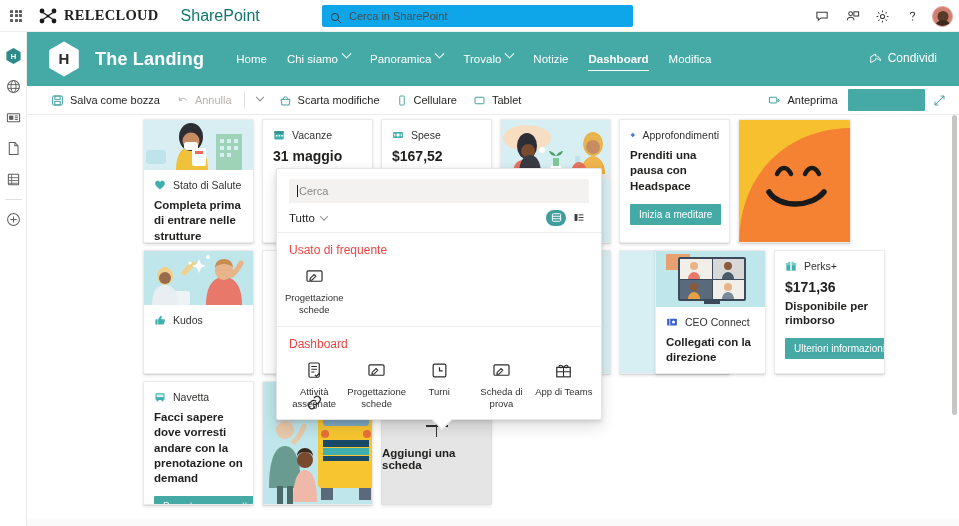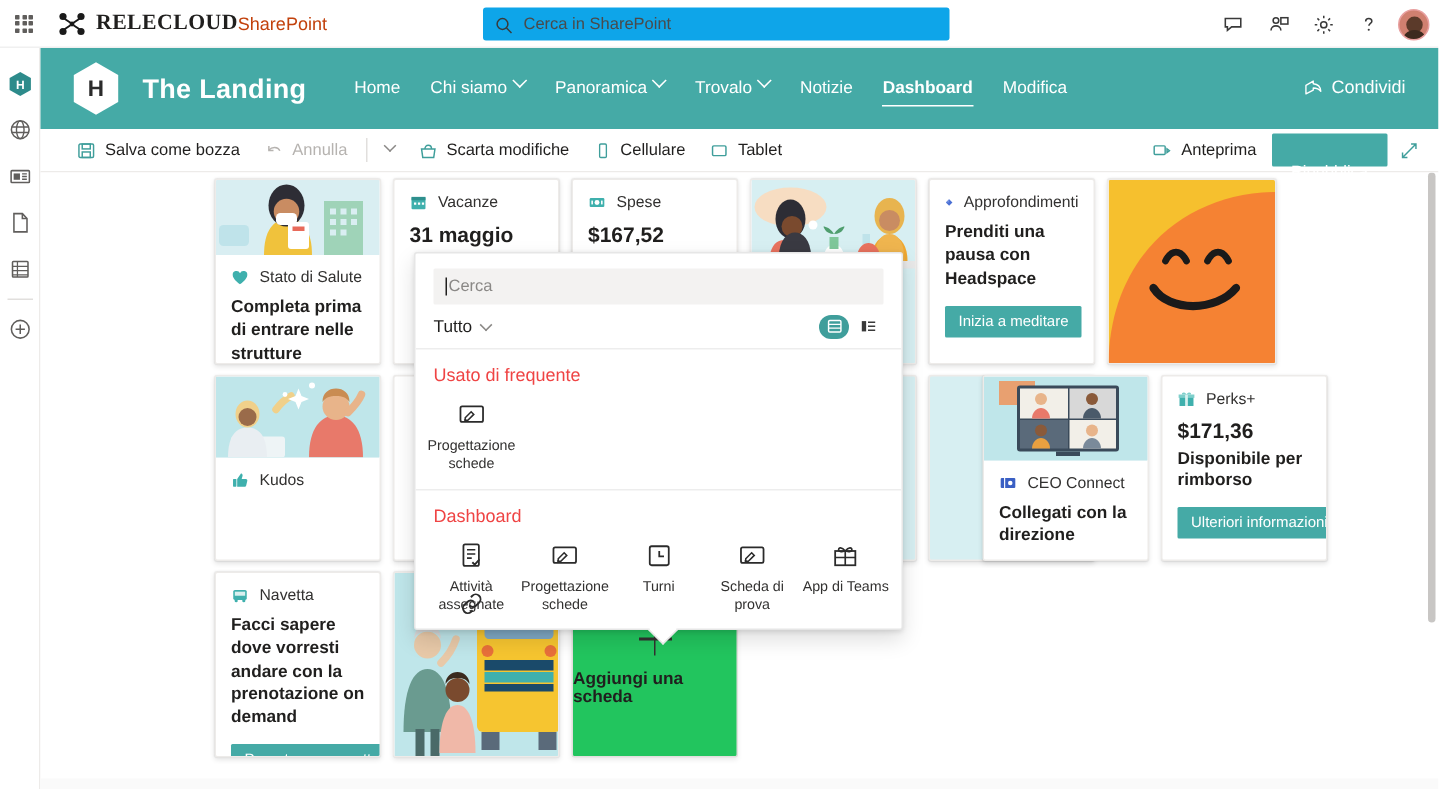--- a/index.html
+++ b/index.html
@@ -18,21 +18,21 @@
     background:#ffffff; display:flex; align-items:center;
     border-bottom:1px solid #f0f0f0;
   }
   .waffle { width:32px; height:32px; display:flex; align-items:center; justify-content:center; cursor:pointer; }
   .waffle-grid { width:12px; height:12px; display:grid; grid-template-columns:repeat(3,1fr); grid-template-rows:repeat(3,1fr); gap:1.5px; }
   .waffle-grid i { background:#605e5c; border-radius:0.5px; display:block; }
   .brand-logo { display:flex; align-items:center; margin-left:6px; gap:6px; }
   .brand-mark { width:20px; height:18px; position:relative; }
   .brand-mark svg { display:block; }
   .brand-name { font-size:14.5px; font-weight:bold; letter-spacing:.3px; color:#201f1e; font-family:"Liberation Serif", serif; }
-  .suite-app { font-size:12px; color:#c2410c; }
+  .suite-app { font-size:16px; color:#0f766e; margin-left:22px; }
   .searchbox {
     position:absolute; left:322px; top:5px; width:311px; height:22px;
     background:#0ea5e9; border-radius:2px; display:flex; align-items:center; padding:0 8px; cursor:text;
   }
   .searchbox .sicon { width:12px; height:12px; margin-right:7px; flex:none; }
   .searchbox .sph { font-size:11px; color:#4a4a4a; }
   .suite-right { position:absolute; right:6px; top:0; height:32px; display:flex; align-items:center; gap:2px; }
   .sbtn { width:28px; height:28px; display:flex; align-items:center; justify-content:center; cursor:pointer; border-radius:2px; }
   .avatar {
     width:21px; height:21px; border-radius:50%; margin-left:4px; cursor:pointer;
@@ -108,21 +108,21 @@
   .card-head .ttl { font-size:10.5px; color:#323130; }
   .card-desc { font-size:11.5px; font-weight:bold; color:#201f1e; line-height:1.33; }
   .card-big { font-size:14px; font-weight:bold; color:#201f1e; line-height:1.25; margin-bottom:2px; }
   .card-sub { font-size:11.5px; font-weight:bold; color:#201f1e; line-height:1.3; }
   .card-btn {
     display:inline-block; background:#45aaa6; color:#fff; font-size:10px; padding:5px 9px;
     border-radius:1px; cursor:pointer; margin-top:10px; white-space:nowrap;
   }
 
   .addcard {
-    position:absolute; background:#22c55e; border:1px solid #e1dfdd; border-radius:2px;
+    position:absolute; background:#e5e5e5; border:1px solid #e1dfdd; border-radius:2px;
     display:flex; flex-direction:column; align-items:center; justify-content:center; gap:10px; cursor:pointer;
     box-shadow:0 1.6px 3.6px rgba(0,0,0,.08);
   }
   .plus { width:22px; height:22px; position:relative; }
   .plus::before, .plus::after { content:""; position:absolute; background:#323130; }
   .plus::before { left:10px; top:0; width:1.6px; height:22px; }
   .plus::after  { top:10px; left:0; height:1.6px; width:22px; }
   .addcard .lbl { font-size:11.5px; font-weight:bold; color:#201f1e; }
 
   

